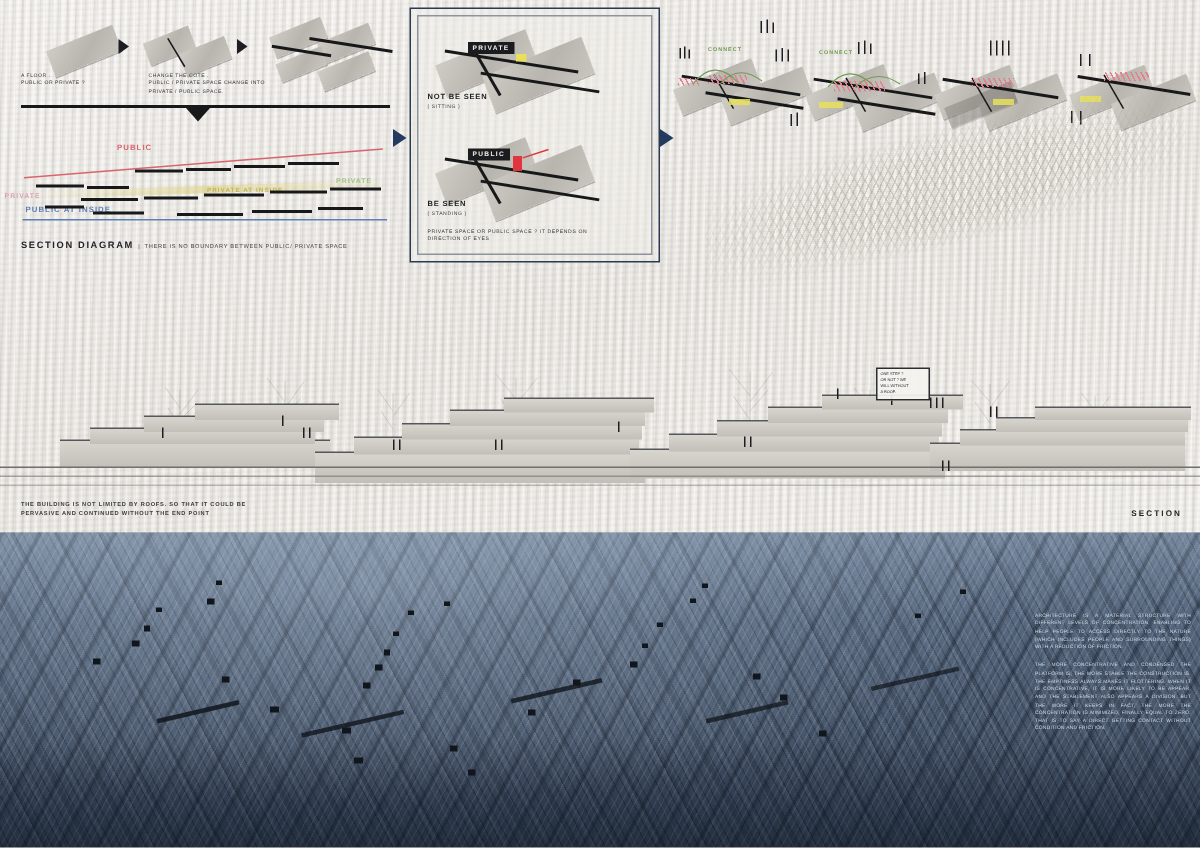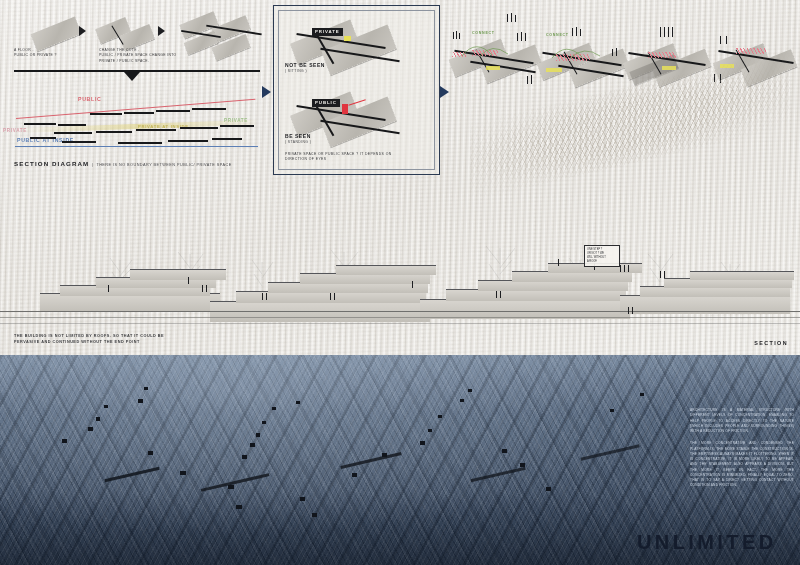--- a/index.html
+++ b/index.html
@@ -416,14 +416,13 @@
     <div class="spark" style="left:340px;top:104px;width:62px;height:2.5px;transform:rotate(-13deg);opacity:.8;"></div>
     <div class="spark" style="left:470px;top:118px;width:56px;height:2.5px;transform:rotate(-13deg);opacity:.75;"></div>
     <div class="spark" style="left:580px;top:96px;width:60px;height:2.5px;transform:rotate(-13deg);opacity:.7;"></div>
   </div>
 
   <div class="body-copy">
     <p>ARCHITECTURE IS A MATERIAL STRUCTURE WITH DIFFERENT LEVELS OF CONCENTRATION, ENABLING TO HELP PEOPLE TO ACCESS DIRECTLY TO THE NATURE (WHICH INCLUDES PEOPLE AND SURROUNDING THINGS) WITH A REDUCTION OF FRICTION.</p>
     <p>THE MORE CONCENTRATIVE AND CONDENSED THE PLATFORM IS, THE MORE STABLE THE CONSTRUCTION IS. THE EMPTINESS ALWAYS MAKES IT FLOTTERING. WHEN IT IS CONCENTRATIVE, IT IS MORE LIKELY TO BE APPEAR, AND THE STABLEMENT ALSO APPEARS A DIVISION. BUT THE MORE IT KEEPS IN FACT, THE MORE THE CONCENTRATION IS MINIMIZED, FINALLY EQUAL TO ZERO, THAT IS TO SAY A DIRECT GETTING CONTACT WITHOUT CONDITION AND FRICTION.</p>
   </div>
 
-  <div class="unlimited">UNLIMITED</div>
 </div>
 
 </body></html>

